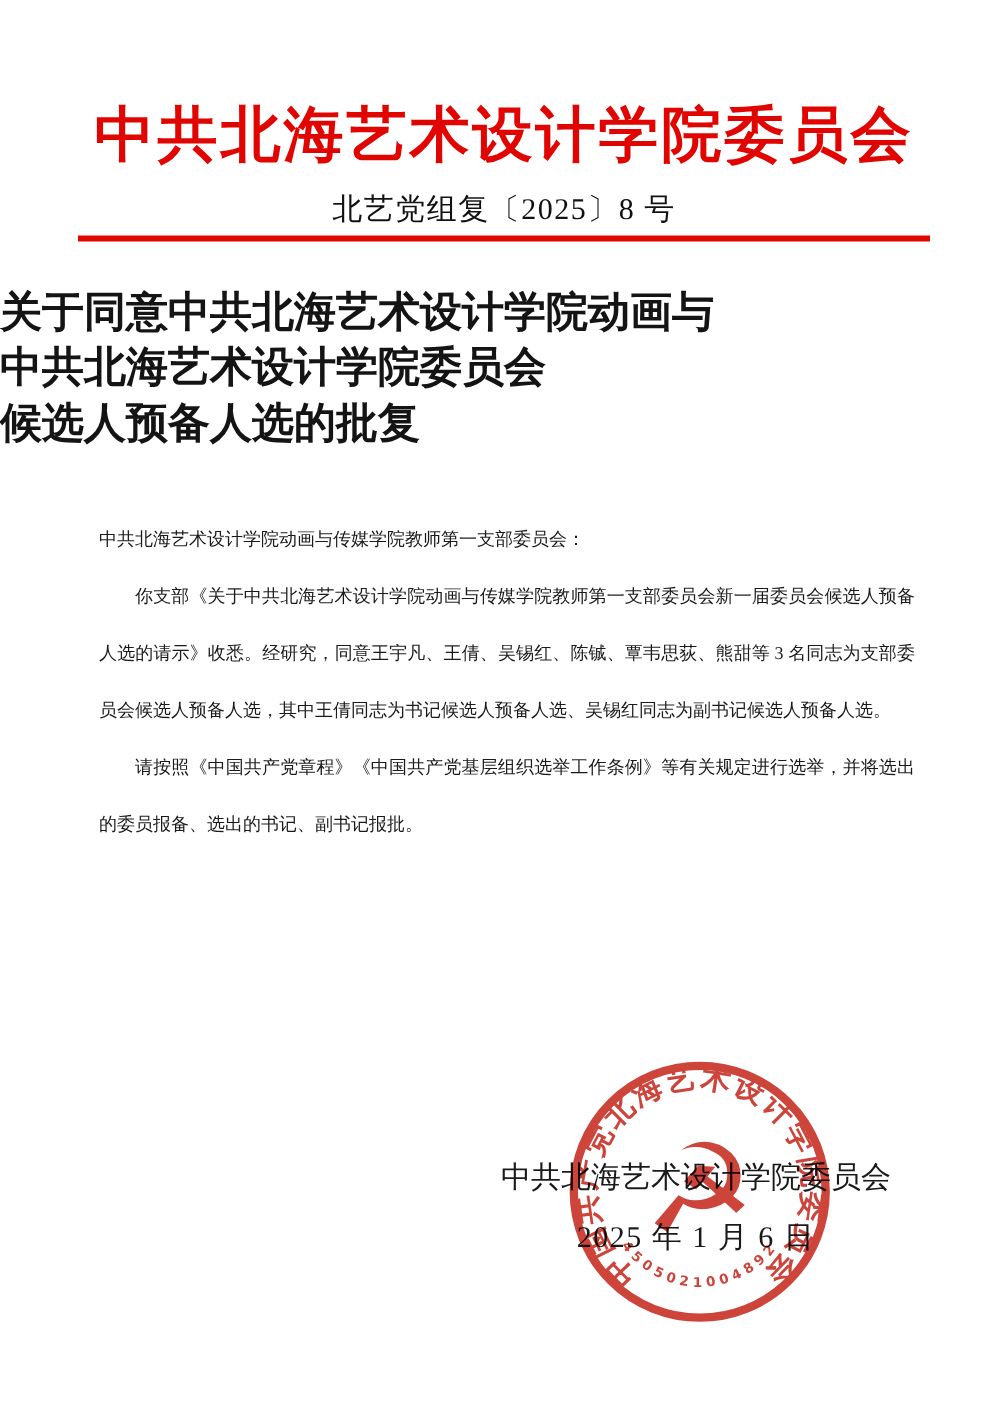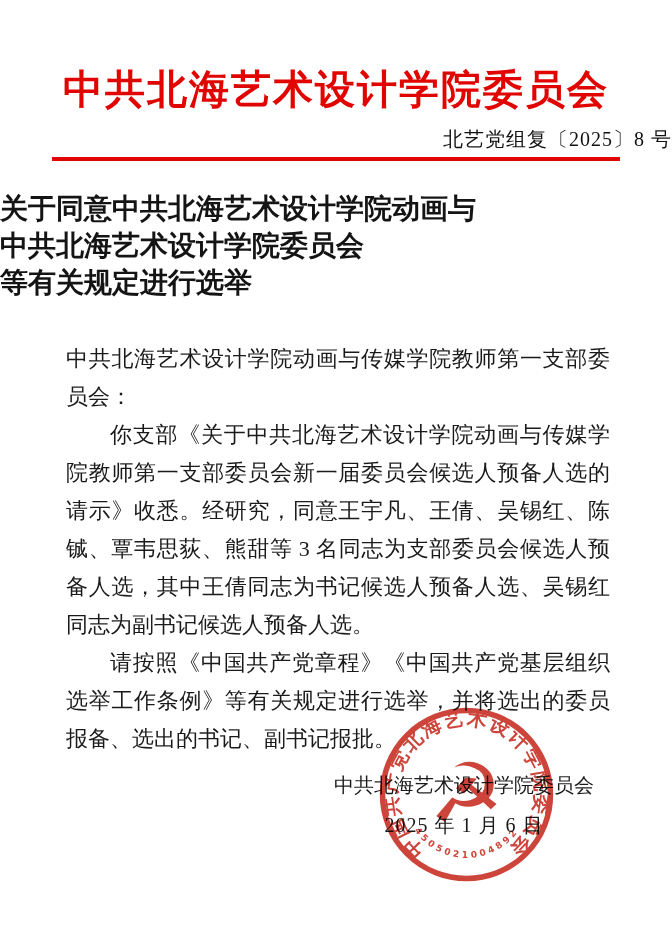--- a/index.html
+++ b/index.html
@@ -22,40 +22,40 @@
   .org-title{
     position:absolute;top:62px;left:0;width:672px;
     text-align:center;
     font-size:40px;font-weight:bold;
     letter-spacing:2px;
     color:var(--header_red);
     white-space:nowrap;
   }
   .doc-number{
     position:absolute;top:126px;left:0;width:672px;
-    text-align:right;
+    text-align:center;
     font-size:20px;
     letter-spacing:1px;
     color:#111;
   }
   .red-rule{
     position:absolute;top:157px;left:52px;
     width:568px;height:4px;
     background:var(--line_red);
   }
   .doc-title{
     position:absolute;top:190px;left:0;width:672px;
     font-size:28px;font-weight:bold;
     line-height:37px;
     color:#141414;
   }
   .body-text{
     position:absolute;top:340px;left:66px;
     width:544px;
-    font-size:22px;
+    font-size:12px;
     line-height:38px;
     text-align:justify;
     text-justify:inter-character;
     color:#1a1a1a;
   }
   .body-text p.indent{text-indent:2em;}
   .signature{
     position:absolute;top:765px;right:78px;
     text-align:center;
     font-size:20px;
@@ -78,21 +78,21 @@
 
 <div class="org-title">中共北海艺术设计学院委员会</div>
 
 <div class="doc-number">北艺党组复〔2025〕8 号</div>
 
 <div class="red-rule"></div>
 
 <div class="doc-title">
   <div>关于同意中共北海艺术设计学院动画与</div>
   <div>中共北海艺术设计学院委员会</div>
-  <div>等有关规定进行选举</div>
+  <div>候选人预备人选的批复</div>
 </div>
 
 <div class="body-text">
   <p>中共北海艺术设计学院动画与传媒学院教师第一支部委员会：</p>
   <p class="indent">你支部《关于中共北海艺术设计学院动画与传媒学院教师第一支部委员会新一届委员会候选人预备人选的请示》收悉。经研究，同意王宇凡、王倩、吴锡红、陈铖、覃韦思荻、熊甜等 3 名同志为支部委员会候选人预备人选，其中王倩同志为书记候选人预备人选、吴锡红同志为副书记候选人预备人选。</p>
   <p class="indent">请按照《中国共产党章程》《中国共产党基层组织选举工作条例》等有关规定进行选举，并将选出的委员报备、选出的书记、副书记报批。</p>
 </div>
 
 <div class="signature">
   <div>中共北海艺术设计学院委员会</div>

